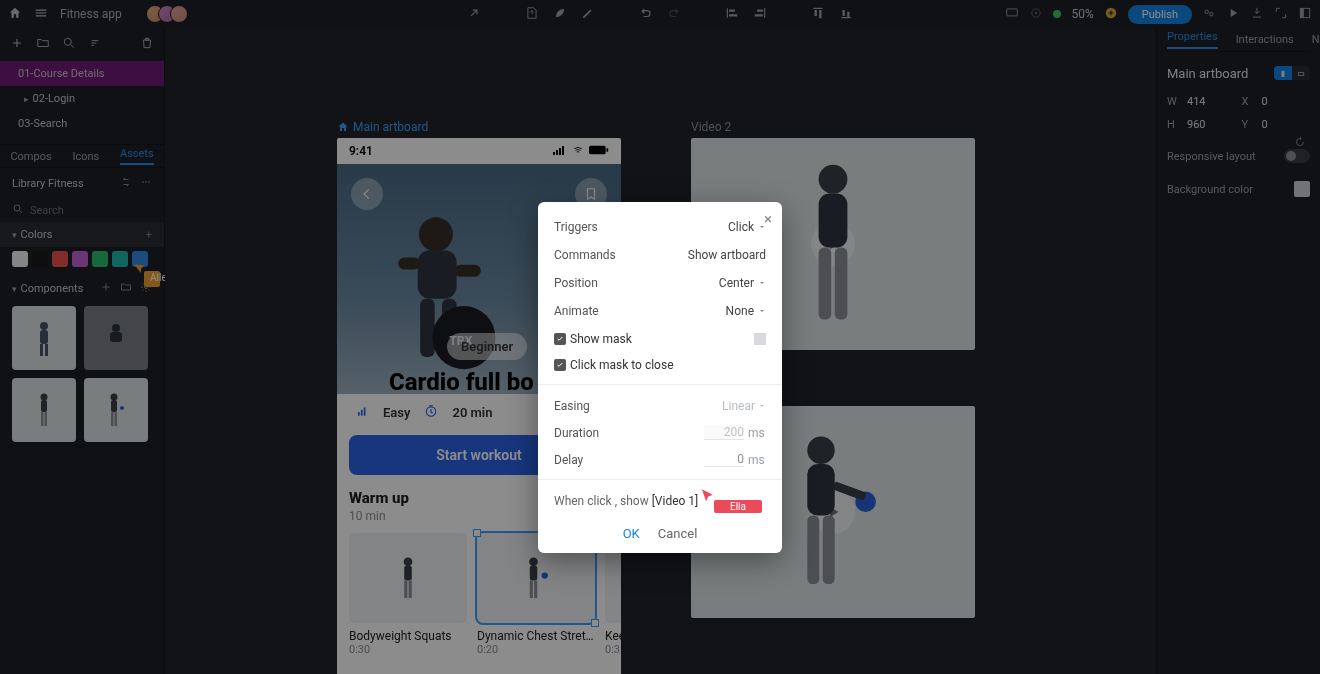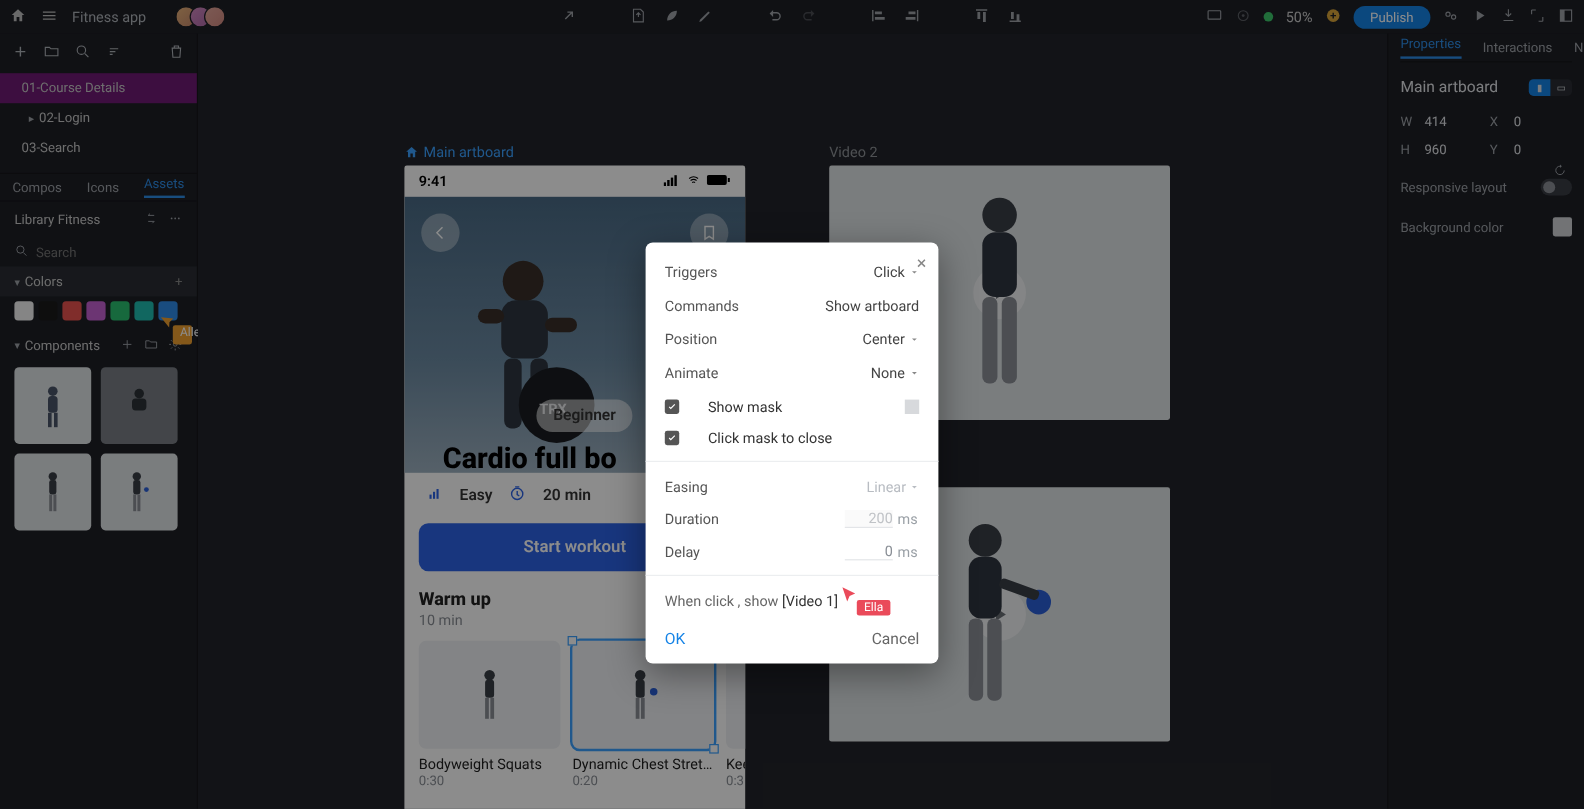--- a/index.html
+++ b/index.html
@@ -69,21 +69,21 @@
 .artboard{position:absolute;background:#fff;border-radius:2px;overflow:hidden}
 .phone{width:284px;height:600px}
 .statusbar{display:flex;align-items:center;justify-content:space-between;padding:6px 12px;font-size:12px;color:#000;font-weight:600}
 .statusbar .ri{display:flex;gap:4px;align-items:center}
 .hero{position:relative;height:230px;background:linear-gradient(180deg,#4a6a85 0%, #6c8aa2 60%, #9db0bf 100%)}
 .hero-back,.hero-bmk{position:absolute;top:14px;width:32px;height:32px;border-radius:50%;background:rgba(255,255,255,.35);display:flex;align-items:center;justify-content:center}
 .hero-back{left:14px}.hero-bmk{right:14px}
 .hero-back svg,.hero-bmk svg{width:14px;height:14px;fill:#fff}
 .hero-person{position:absolute;left:30px;top:40px;width:150px;height:170px}
 .beginner{position:absolute;left:110px;bottom:34px;background:rgba(255,255,255,.55);color:#333;border-radius:16px;padding:6px 14px;font-size:13px;font-weight:600}
-.hero-title{position:absolute;left:32px;bottom:-2px;font-size:24px;font-weight:800;color:#000}
+.hero-title{position:absolute;left:52px;bottom:-2px;font-size:24px;font-weight:800;color:#000}
 .meta{display:flex;gap:14px;padding:10px 18px;align-items:center;color:#333;font-size:13px;font-weight:600}
 .meta svg{width:14px;height:14px;fill:#2d63e6}
 .startbtn{margin:4px 12px 0;background:#2d63e6;color:#fff;border:none;border-radius:8px;padding:12px 0;font-size:14px;font-weight:600;width:calc(100% - 24px)}
 .warm{padding:14px 12px 0}
 .warm h3{font-size:15px;color:#222;font-weight:800}
 .warm .sub{font-size:12px;color:#8a8f96;margin-top:2px}
 .cards{display:flex;gap:10px;padding:10px 12px}
 .card{width:118px;flex:0 0 auto}
 .card .img{width:118px;height:90px;border-radius:6px;background:#eef1f4;display:flex;align-items:center;justify-content:center;position:relative}
 .card.sel .img{outline:2px solid #3ba0ff}
@@ -113,38 +113,38 @@
 .r-swatch{width:16px;height:16px;background:#cfd2d6;border-radius:2px}
 
 .dialog{position:absolute;left:538px;top:202px;width:244px;background:#fff;border-radius:6px;box-shadow:0 8px 30px rgba(0,0,0,.4);color:#333;font-size:12px;z-index:50}
 .dialog .close{position:absolute;right:10px;top:8px;color:#888;font-size:15px;background:none;border:none}
 .dlg-body{padding:18px 16px 10px}
 .dlg-row{display:flex;align-items:center;margin-bottom:14px}
 .dlg-row .lab{color:#555}
 .dlg-row .val{margin-left:auto;color:#444;display:flex;align-items:center;gap:4px}
 .dlg-row .val.link{color:#444}
 .dlg-row .val svg{width:8px;height:8px;fill:#888}
-.chk{display:flex;align-items:center;gap:24px;margin-bottom:12px}
+.chk{display:flex;align-items:center;gap:4px;margin-bottom:12px}
 .chk .box{width:12px;height:12px;border-radius:2px;background:#555;display:flex;align-items:center;justify-content:center}
 .chk .box svg{width:8px;height:8px;fill:#fff}
 .chk .sw{margin-left:auto;width:12px;height:12px;background:#d7d9dc}
 .hr{height:1px;background:#eceef0;margin:4px -16px 14px}
 .num-row{display:flex;align-items:center;margin-bottom:12px}
 .num-row .lab{color:#555}
 .num-row input{margin-left:auto;width:40px;border:none;border-bottom:1px solid #e3e5e8;text-align:right;color:#8a8f96;font-size:12px;outline:none}
 .num-row .unit{color:#9aa0a6;margin-left:4px;width:18px}
 .summary{color:#666;margin-top:6px}
 .summary .tok{color:#333}
-.dlg-foot{display:flex;justify-content:space-between;gap:18px;padding:8px 16px 12px}
+.dlg-foot{display:flex;justify-content:center;gap:18px;padding:8px 16px 12px}
 .dlg-foot button{background:none;border:none;font-size:13px}
 .dlg-foot .ok{color:#1583e6}
 .dlg-foot .cancel{color:#666}
 .ella-cursor{position:absolute;left:700px;top:488px;z-index:60;pointer-events:none}
 .ella-cursor svg{width:16px;height:16px;fill:#ea4a5a}
-.ella-cursor .tag{position:absolute;left:14px;top:12px;background:#ea4a5a;color:#fff;font-size:10px;padding:1px 6px;border-radius:2px}
+.ella-cursor .tag{position:absolute;left:14px;top:12px;background:#ea4a5a;color:#fff;font-size:10px;padding:1px 16px;border-radius:2px}
 
 .left svg, .right svg, .topbar svg{flex:0 0 auto}
 </style>
 </head>
 <body>
 
 <div class="topbar">
   <div class="tb-left">
     <span><svg viewBox="0 0 24 24">
           <path d="M12 3l9 8h-3v9h-4v-6H10v6H6v-9H3z"></path>

